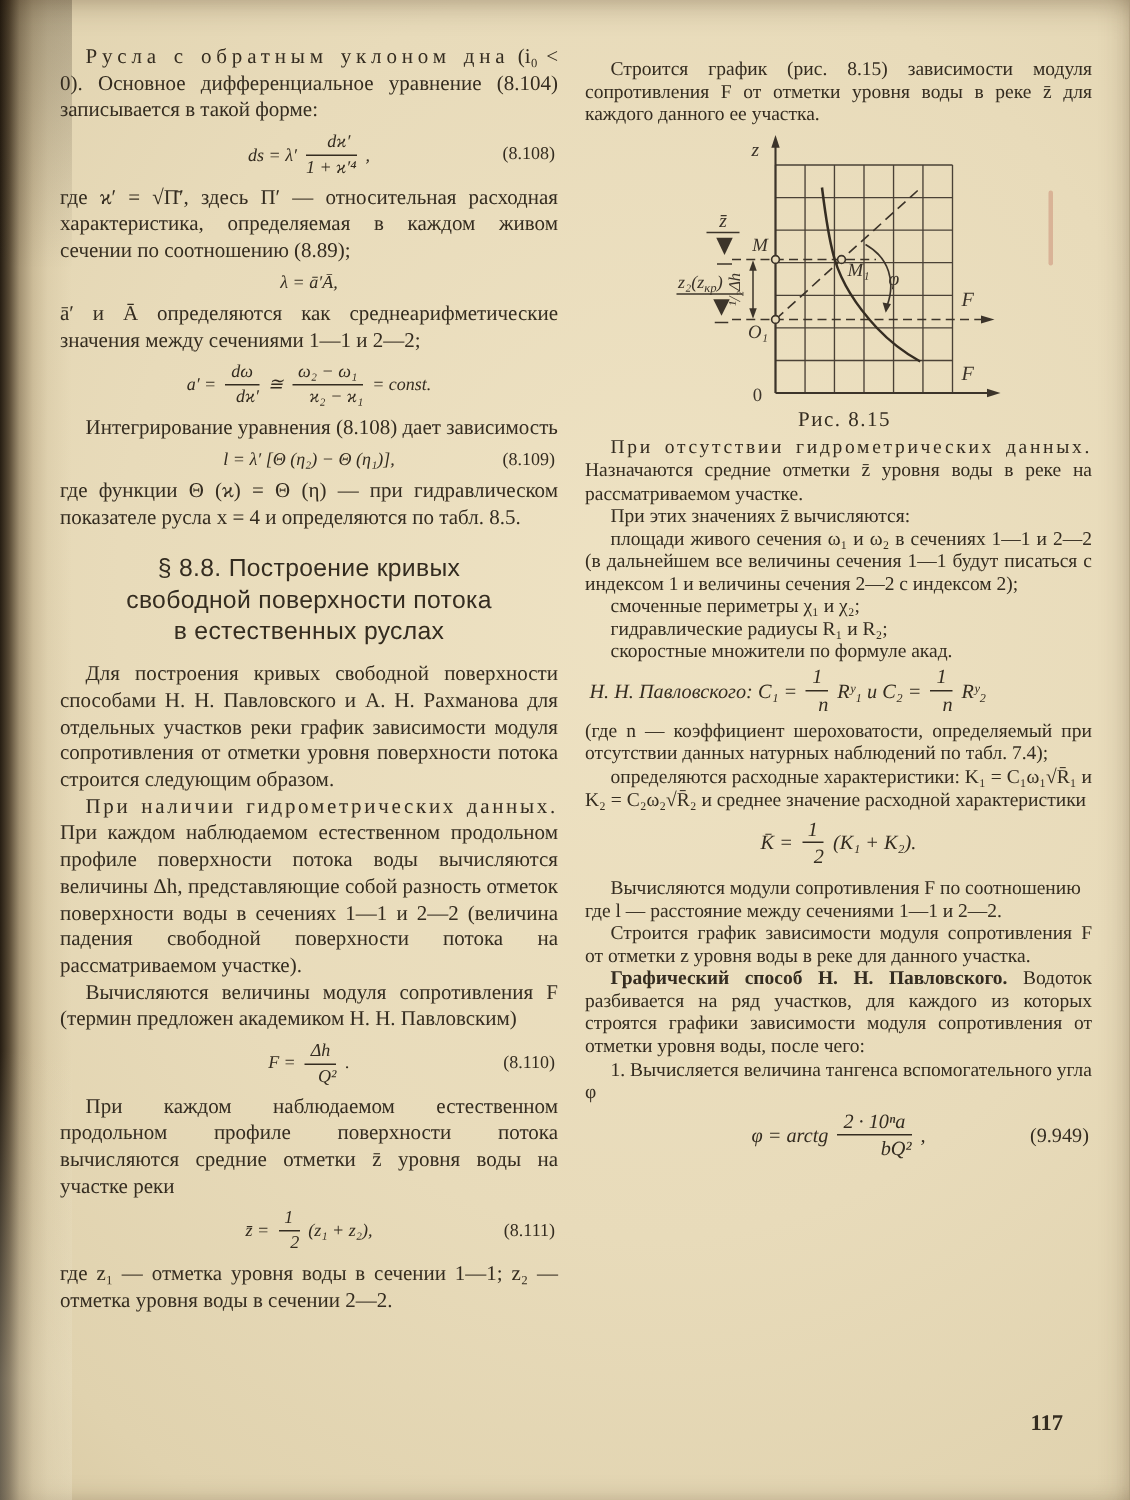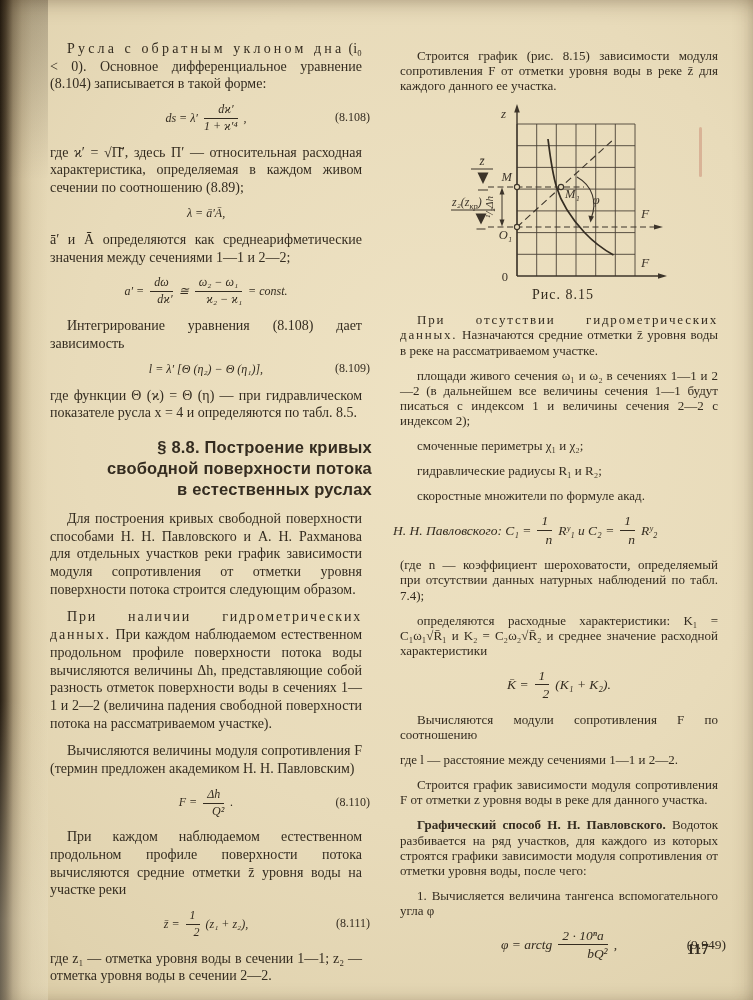--- a/index.html
+++ b/index.html
@@ -16,28 +16,28 @@
     background:
       linear-gradient(180deg, rgba(30,20,9,.25) 0%, rgba(30,20,9,0) 18%, rgba(30,20,9,0) 70%, rgba(235,226,200,.35) 92%),
       linear-gradient(90deg, rgba(24,16,7,.93) 0px, rgba(48,34,17,.78) 6px, rgba(90,70,42,.48) 13px, rgba(128,104,66,.25) 22px, rgba(150,128,88,.10) 32px, rgba(150,128,88,0) 48px);
   }
   .edge-mark{position:absolute;left:699px;top:127px;width:3px;height:50px;
     background:rgba(192,112,92,.38);border-radius:2px;}
   .col{position:absolute;text-align:justify;
     font-family:"Liberation Serif","DejaVu Serif",serif;}
   .col-left{left:40px;top:30px;width:332px;font-size:14px;line-height:17.7px;}
   .col-right{left:390px;top:38px;width:338px;font-size:13px;line-height:15.1px;}
-  p{margin:10px;}
+  p{margin:0;}
   .ind{text-indent:17px;}
   .sp-wide{letter-spacing:3.2px;}
   .sp{letter-spacing:1.8px;}
   .bd{font-weight:bold;}
   .heading{
-    font-family:"Liberation Sans","DejaVu Sans",sans-serif;font-weight:bold;
-    font-size:16.5px;line-height:21px;text-align:right;margin:15px 0 9px 0;letter-spacing:.2px;
+    font-family:"Liberation Sans","DejaVu Sans",sans-serif;font-weight:normal;
+    font-size:16.5px;line-height:21px;text-align:center;margin:15px 0 9px 0;letter-spacing:.2px;
   }
   .formula{position:relative;text-align:center;font-style:italic;margin:5px 0;line-height:1.15;}
   .col-left .formula{font-size:12px;}
   .col-right .formula{font-size:13.5px;}
   .formula.flush{text-align:left;margin:2px 0;}
   .fpart{margin:0 3px;vertical-align:middle;display:inline-block;}
   .frac{display:inline-block;vertical-align:middle;text-align:right;margin:0 3px;}
   .frac .num{display:block;border-bottom:1px solid #342c20;padding:0 4px 1px 4px;}
   .frac .den{display:block;padding-top:1px;}
   .eqnum{position:absolute;right:2px;top:50%;transform:translateY(-50%);font-style:normal;}
@@ -162,20 +162,21 @@
         <text x="70" y="178" font-size="12.5" text-anchor="end">0</text>
         <text x="203" y="115" font-size="13.5" font-style="italic">F</text>
         <text x="203" y="164" font-size="13.5" font-style="italic">F</text>
         <text x="158" y="101" font-size="13" font-style="italic" text-anchor="middle">φ</text>
       </svg>
       <div class="fig-caption">Рис. 8.15</div>
     </div>
 
     <p class="ind"><span class="sp">При отсутствии гидрометрических данных.</span><span> Назначаются средние отметки z̄ уровня воды в реке на рассматриваемом участке.</span></p>
 
+    <p class="ind">При этих значениях z̄ вычисляются:</p>
     <p class="ind">площади живого сечения ω₁ и ω₂ в сечениях 1—1 и 2—2 (в дальнейшем все величины сечения 1—1 будут писаться с индексом 1 и величины сечения 2—2 с индексом 2);</p>
     <p class="ind">смоченные периметры χ₁ и χ₂;</p>
     <p class="ind">гидравлические радиусы R₁ и R₂;</p>
     <p class="ind">скоростные множители по формуле акад.</p>
 
     <div class="formula flush">
       <span class="fpart">Н. Н. Павловского: C₁ =</span><span class="frac"><span class="num">1</span><span class="den">n</span></span><span class="fpart">Rʸ₁ и C₂ =</span><span class="frac"><span class="num">1</span><span class="den">n</span></span><span class="fpart">Rʸ₂</span>
     </div>
 
     <p>(где n — коэффициент шероховатости, определяемый при отсутствии данных натурных наблюдений по табл. 7.4);</p>

